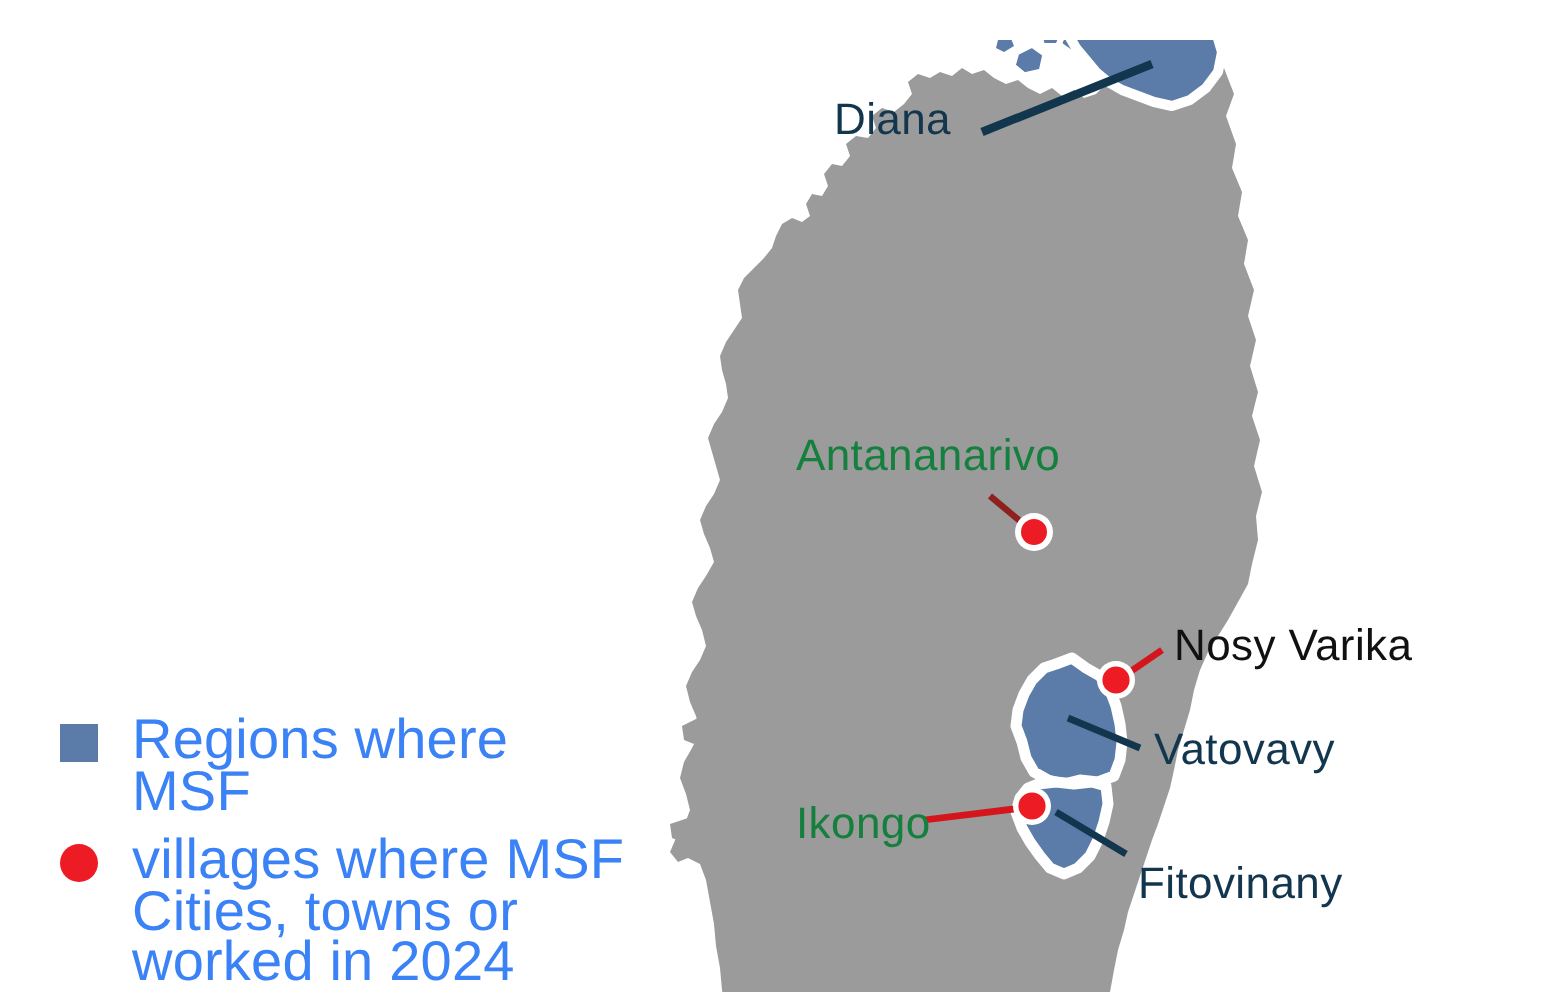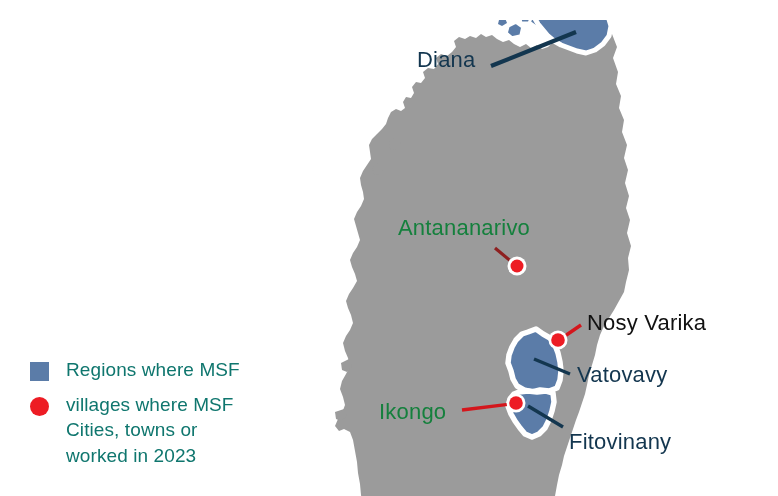--- a/index.html
+++ b/index.html
@@ -54,42 +54,42 @@
     display: block;
   }
   .swatch-circle {
     width: 19px;
     height: 19px;
     border-radius: 50%;
     background: #ED1C24;
     display: block;
   }
   .legend-text {
-    font-size: 19px;
+    font-size: 28px;
     line-height: 25.5px;
-    color: #0f766e;
+    color: #3b82f6;
     letter-spacing: 0.1px;
   }
   
   .map-label {
     position: absolute;
     white-space: nowrap;
     font-size: 22px;
     letter-spacing: 0.2px;
     line-height: 1;
   }
   .label-navy { color: #13364F; }
   .label-black { color: #111111; }
   .label-white { color: #15803d; }
 
   #label-diana      { left: 417px; top: 29px; }
   #label-antananarivo { left: 398px; top: 197px; }
   #label-nosy-varika  { left: 587px; top: 292px; }
   #label-vatovavy     { left: 577px; top: 344px; }
-  #label-ikongo       { left: 379px; top: 381px; }
+  #label-ikongo       { left: 398px; top: 381px; }
   #label-fitovinany   { left: 569px; top: 411px; }
 </style>
 </head>
 <body>
 
 <div id="map-root">
 
   <svg id="map-svg" viewBox="0 0 778 496" xmlns="http://www.w3.org/2000/svg">
 
     <g>
@@ -216,19 +216,19 @@
       </div>
     </div>
 
     <div class="legend-row">
       <div class="legend-swatch-cell">
         <span class="swatch-circle"></span>
       </div>
       <div class="legend-text">
         <div>villages where MSF</div>
         <div>Cities, towns or</div>
-        <div>worked in 2023</div>
+        <div>worked in 2024</div>
       </div>
     </div>
 
   </div>
 
 </div>
 
 </body></html>

